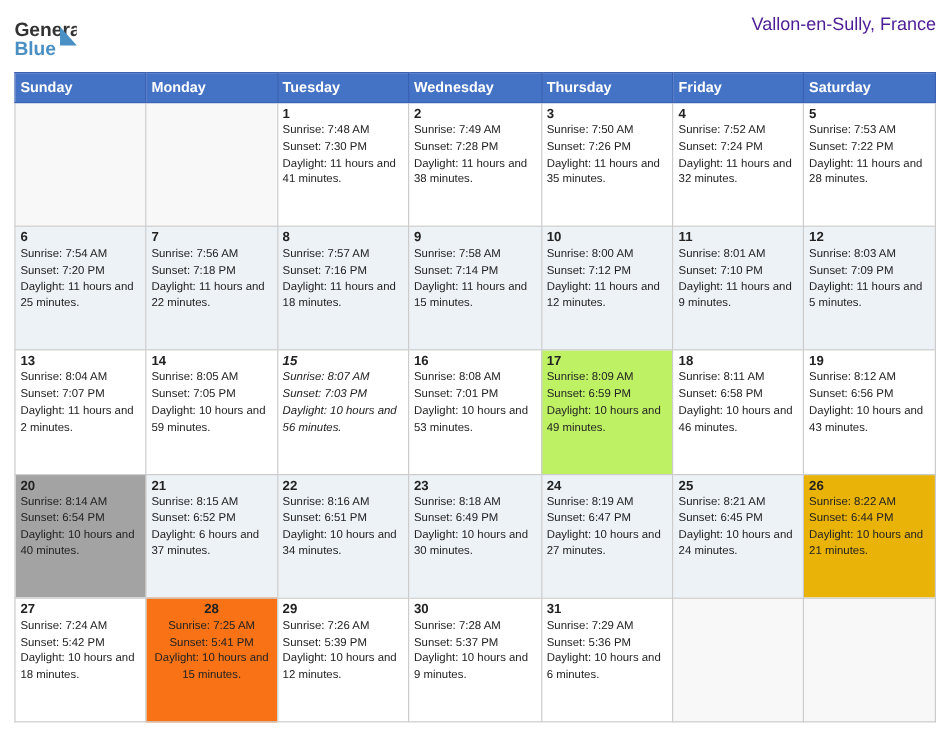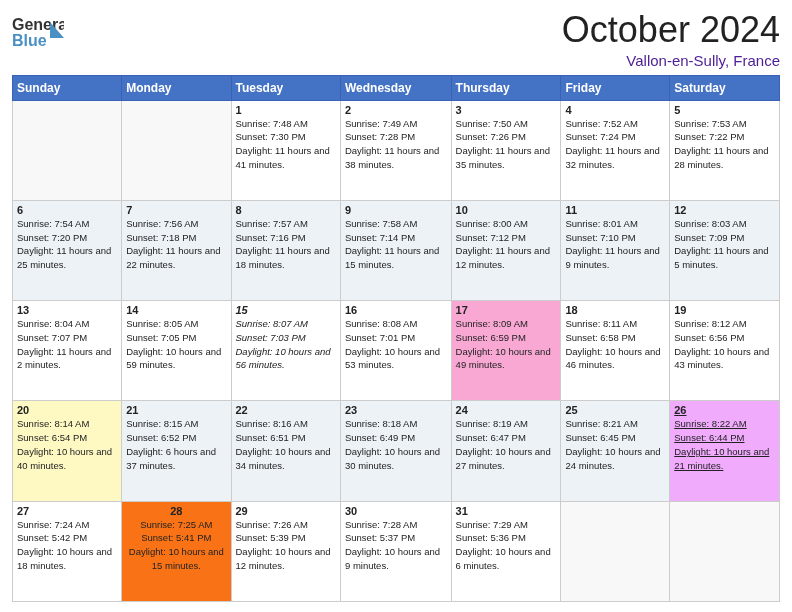--- a/index.html
+++ b/index.html
@@ -99,21 +99,20 @@
       <div class="logo-wrap">
         <svg width="52" height="44" viewBox="0 0 52 44">
 
           <text x="0" y="20" font-size="16" font-weight="bold" fill="#333" font-family="Arial">General</text>
           <text x="0" y="36" font-size="16" font-weight="bold" fill="#4a90c4" font-family="Arial">Blue</text>
           <polygon points="38,12 52,28 38,28" fill="#4a90c4"></polygon>
         </svg>
       </div>
     </div>
     <div class="title-area">
-      <div class="month-title">October 2024</div>
       <div class="location">Vallon-en-Sully, France</div>
     </div>
   </div>
 
   <table class="calendar">
     <thead>
       <tr>
 
       <th>Sunday</th>
           <th>Monday</th>
@@ -189,35 +188,35 @@
             <div class="day-info"><span>Sunrise: 8:05 AM</span><br><span>Sunset: 7:05 PM</span><br><span>Daylight: 10 hours and 59 minutes.</span></div>
           </td>
           <td style="background: rgb(255, 255, 255); font-style: italic;">
             <span class="day-num">15</span>
             <div class="day-info"><span>Sunrise: 8:07 AM</span><br><span>Sunset: 7:03 PM</span><br><span>Daylight: 10 hours and 56 minutes.</span></div>
           </td>
           <td style="background: rgb(255, 255, 255);">
             <span class="day-num">16</span>
             <div class="day-info"><span>Sunrise: 8:08 AM</span><br><span>Sunset: 7:01 PM</span><br><span>Daylight: 10 hours and 53 minutes.</span></div>
           </td>
-          <td style="background: #f9a8d4;">
+          <td style="background: #bef264;">
             <span class="day-num">17</span>
             <div class="day-info"><span>Sunrise: 8:09 AM</span><br><span>Sunset: 6:59 PM</span><br><span>Daylight: 10 hours and 49 minutes.</span></div>
           </td>
           <td style="background: rgb(255, 255, 255);">
             <span class="day-num">18</span>
             <div class="day-info"><span>Sunrise: 8:11 AM</span><br><span>Sunset: 6:58 PM</span><br><span>Daylight: 10 hours and 46 minutes.</span></div>
           </td>
           <td style="background: rgb(255, 255, 255);">
             <span class="day-num">19</span>
             <div class="day-info"><span>Sunrise: 8:12 AM</span><br><span>Sunset: 6:56 PM</span><br><span>Daylight: 10 hours and 43 minutes.</span></div>
           </td>
         </tr>
         <tr>
-          <td style="background: #fef9c3;">
+          <td style="background: #a3a3a3;">
             <span class="day-num">20</span>
             <div class="day-info"><span>Sunrise: 8:14 AM</span><br><span>Sunset: 6:54 PM</span><br><span>Daylight: 10 hours and 40 minutes.</span></div>
           </td>
           <td style="background: rgb(237, 242, 247);">
             <span class="day-num">21</span>
             <div class="day-info"><span>Sunrise: 8:15 AM</span><br><span>Sunset: 6:52 PM</span><br><span>Daylight: 6 hours and 37 minutes.</span></div>
           </td>
           <td style="background: rgb(237, 242, 247);">
             <span class="day-num">22</span>
             <div class="day-info"><span>Sunrise: 8:16 AM</span><br><span>Sunset: 6:51 PM</span><br><span>Daylight: 10 hours and 34 minutes.</span></div>
@@ -227,21 +226,21 @@
             <div class="day-info"><span>Sunrise: 8:18 AM</span><br><span>Sunset: 6:49 PM</span><br><span>Daylight: 10 hours and 30 minutes.</span></div>
           </td>
           <td style="background: rgb(237, 242, 247);">
             <span class="day-num">24</span>
             <div class="day-info"><span>Sunrise: 8:19 AM</span><br><span>Sunset: 6:47 PM</span><br><span>Daylight: 10 hours and 27 minutes.</span></div>
           </td>
           <td style="background: rgb(237, 242, 247);">
             <span class="day-num">25</span>
             <div class="day-info"><span>Sunrise: 8:21 AM</span><br><span>Sunset: 6:45 PM</span><br><span>Daylight: 10 hours and 24 minutes.</span></div>
           </td>
-          <td style="background: #f0abfc; text-decoration: underline;">
+          <td style="background: #eab308;">
             <span class="day-num">26</span>
             <div class="day-info"><span>Sunrise: 8:22 AM</span><br><span>Sunset: 6:44 PM</span><br><span>Daylight: 10 hours and 21 minutes.</span></div>
           </td>
         </tr>
         <tr>
           <td style="background: rgb(255, 255, 255);">
             <span class="day-num">27</span>
             <div class="day-info"><span>Sunrise: 7:24 AM</span><br><span>Sunset: 5:42 PM</span><br><span>Daylight: 10 hours and 18 minutes.</span></div>
           </td>
           <td style="background: #f97316; text-align: center;">

